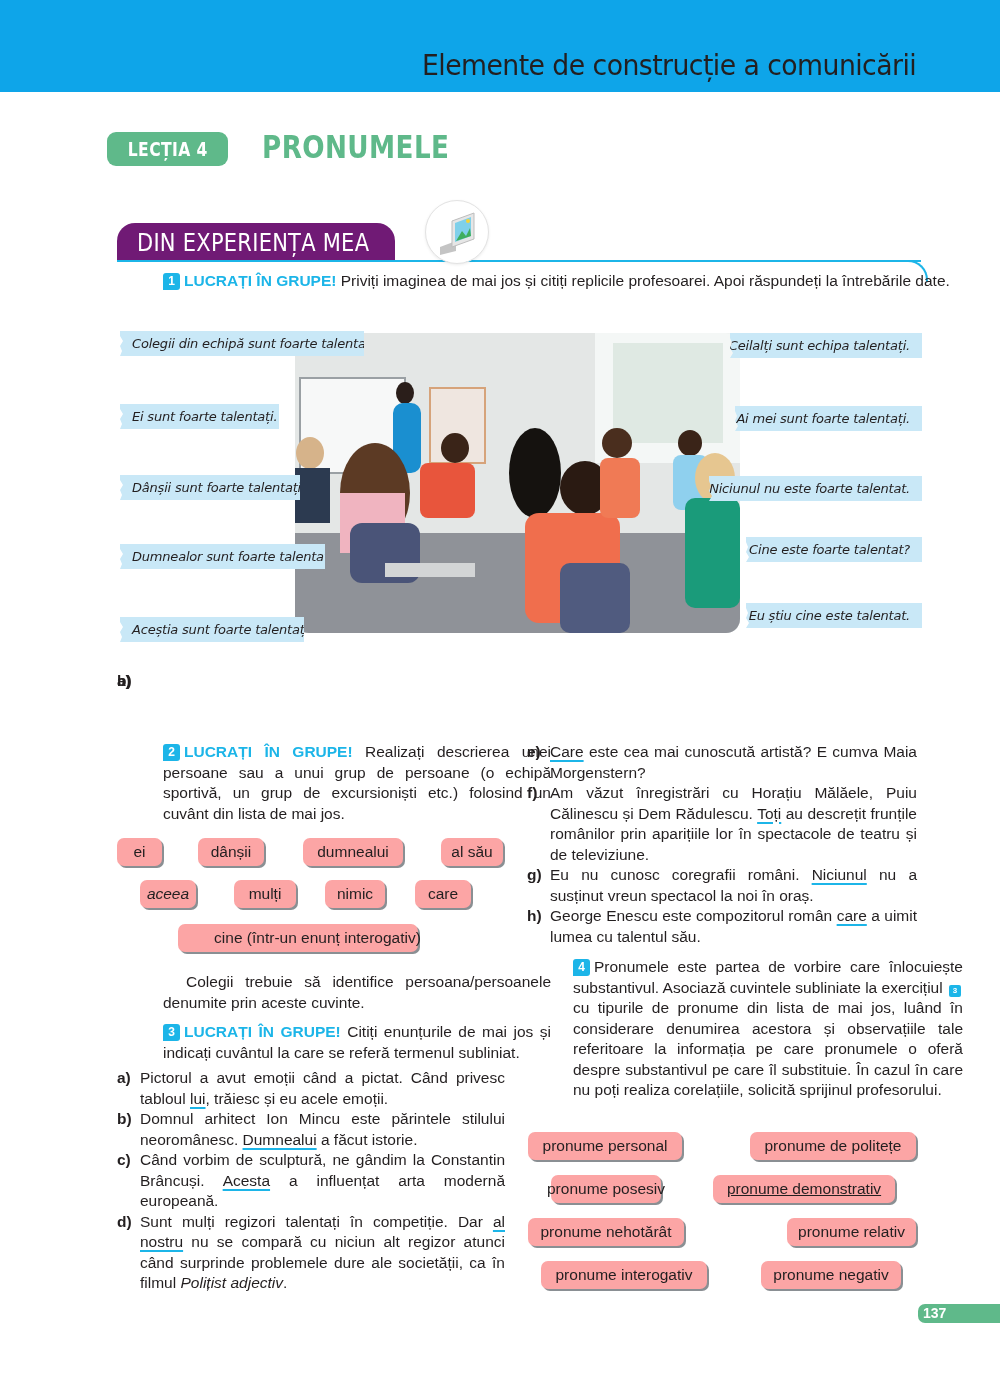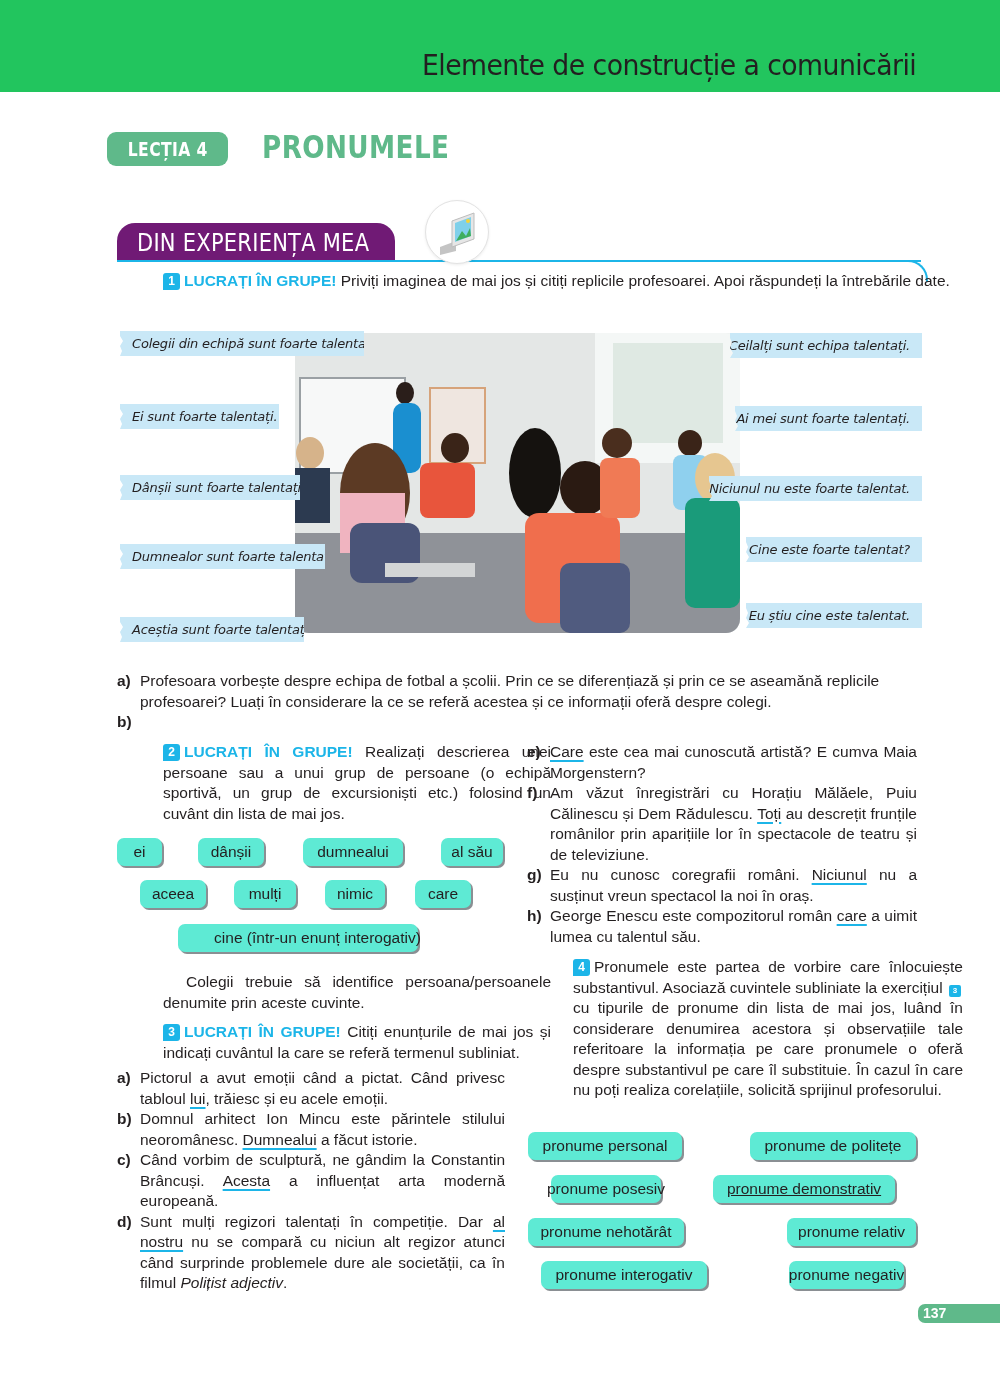--- a/index.html
+++ b/index.html
@@ -1,19 +1,19 @@
 <!DOCTYPE html>
 <html><head>
 <meta charset="utf-8">
 <style>
   * { box-sizing: border-box; margin: 0; padding: 0; }
   html, body { width: 1000px; height: 1373px; background: #ffffff; overflow: hidden; }
   body { position: relative; font-family: "Liberation Sans", "DejaVu Sans", sans-serif; color: #231f20; }
 
-  .topband { position: absolute; left: 0; top: 0; width: 1000px; height: 92px; background: #22c55e; }
+  .topband { position: absolute; left: 0; top: 0; width: 1000px; height: 92px; background: #0ea5e9; }
   .topband .unit-title { position: absolute; right: 84px; top: 48px; font-size: 29px; color: #231f20; font-family: "DejaVu Sans", sans-serif; font-weight: normal; letter-spacing: -0.6px; transform: scaleX(0.92); transform-origin: right center; white-space: nowrap; }
 
   .lesson-badge { position: absolute; left: 107px; top: 132px; width: 121px; height: 34px; background: #5fb98a; border-radius: 9px; color: #fff; font-weight: bold; font-size: 19px; display: flex; align-items: center; justify-content: center; letter-spacing: 0.5px; font-family: "DejaVu Sans", sans-serif; transform-origin: center; }
   .lesson-badge span { display: inline-block; transform: scaleX(0.82); }
   .lesson-title { position: absolute; left: 262px; top: 128px; font-size: 32px; color: #5fb98a; font-weight: bold; font-family: "DejaVu Sans", sans-serif; transform: scaleX(0.82); transform-origin: left center; letter-spacing: 0.5px; }
 
   .section-tab { position: absolute; left: 117px; top: 223px; width: 278px; height: 39px; background: #701a75; border-radius: 18px 18px 0 0; display: flex; align-items: center; padding-left: 12px; }
   .section-tab .clock { width: 30px; height: 30px; margin-right: 8px; }
   .section-tab .sec-label { color: #fff; font-size: 25px; font-family: "DejaVu Sans", sans-serif; transform: scaleX(0.84); transform-origin: left center; white-space: nowrap; letter-spacing: 0.3px; }
   .section-line { position: absolute; left: 117px; top: 260px; width: 804px; height: 2px; background: #1cb5e8; }
@@ -32,21 +32,21 @@
   .photo { position: absolute; left: 295px; top: 333px; width: 445px; height: 300px; border-radius: 14px; overflow: hidden; background: linear-gradient(180deg, #e9ecec 0%, #dfe3e2 45%, #b9bcc2 100%); box-shadow: 0 0 10px 6px #ffffff inset; }
 
   .tag { position: absolute; height: 25px; background: #c9e8f7; font-style: italic; font-size: 13px; color: #231f20; display: flex; align-items: center; padding: 0 12px; white-space: nowrap; font-family: "DejaVu Sans", sans-serif; letter-spacing: -0.2px; }
   .tag.l { clip-path: polygon(0 0, 100% 0, 100% 100%, 0 100%, 2px 80%, 0 60%, 3px 40%, 0 20%); }
   .tag.r { justify-content: flex-end; clip-path: polygon(0 0, 100% 0, 100% 100%, 0 100%, 3px 80%, 0 60%, 2px 40%, 0 20%); }
 
   .qlist { position: absolute; list-style: none; font-size: 15.5px; line-height: 20.5px; }
   .qlist li { position: relative; padding-left: 23px; }
   .qlist li .lbl { position: absolute; left: 0; top: 0; font-weight: bold; }
 
-  .chip { position: absolute; height: 28px; background: #5eead4; border-radius: 7px; font-size: 15.5px; display: flex; align-items: center; justify-content: center; box-shadow: 2px 2px 0 #8a8f93; color: #231f20; white-space: nowrap; }
+  .chip { position: absolute; height: 28px; background: #fca5a5; border-radius: 7px; font-size: 15.5px; display: flex; align-items: center; justify-content: center; box-shadow: 2px 2px 0 #8a8f93; color: #231f20; white-space: nowrap; }
 
   .ul { text-decoration: underline; text-decoration-color: #1cb5e8; text-decoration-thickness: 2px; text-underline-offset: 3px; }
 
   .pagenum { position: absolute; left: 918px; top: 1304px; width: 82px; height: 19px; background: #5fb98a; border-radius: 7px 0 0 7px; color: #fff; font-weight: bold; font-size: 14px; line-height: 19px; padding-left: 5px; }
 </style>
 </head>
 <body>
 
 <div class="topband">
   <div class="unit-title">Elemente de construcție a comunicării</div>
@@ -118,33 +118,33 @@
 <div class="tag l" style="left:120px; top:544px; width:205px;">Dumnealor sunt foarte talentați.</div>
 <div class="tag l" style="left:120px; top:617px; width:184px;">Aceștia sunt foarte talentați.</div>
 
 <div class="tag r" style="left:730px; top:333px; width:192px;">Ceilalți sunt echipa talentați.</div>
 <div class="tag r" style="left:735px; top:406px; width:187px;">Ai mei sunt foarte talentați.</div>
 <div class="tag r" style="left:709px; top:476px; width:213px;">Niciunul nu este foarte talentat.</div>
 <div class="tag r" style="left:746px; top:537px; width:176px;">Cine este foarte talentat?</div>
 <div class="tag r" style="left:746px; top:603px; width:176px;">Eu știu cine este talentat.</div>
 
 <ul class="qlist" style="left:117px; top:671px; width:806px;">
-  <li><span class="lbl">a)</span><span>Profesoara vorbește despre echipa de fotbal a școlii. Prin ce se diferențiază și prin ce se aseamănă replicile profesoarei? Luați în considerare la ce se referă acestea și ce informații oferă despre colegi.</span></li>
+  <li><span class="lbl">a)</span></li>
   <li><span class="lbl">b)</span></li>
 </ul>
 
 <div class="para justify" style="left:117px; top:742px; width:388px;">
   <span class="exnum">2</span><span class="callout">LUCRAȚI ÎN GRUPE!</span><span> Realizați descrierea unei persoane sau a unui grup de persoane (o echipă sportivă, un grup de excursioniști etc.) folosind un cuvânt din lista de mai jos.</span>
 </div>
 
 <div class="chip" style="left:117px; top:838px; width:45px;">ei</div>
 <div class="chip" style="left:198px; top:838px; width:66px;">dânșii</div>
 <div class="chip" style="left:303px; top:838px; width:100px;">dumnealui</div>
 <div class="chip" style="left:441px; top:838px; width:62px;">al său</div>
-<div class="chip" style="left:140px; top:880px; width:66px;">aceea</div>
+<div class="chip" style="left:140px; top:880px; width:56px;font-style:italic;">aceea</div>
 <div class="chip" style="left:234px; top:880px; width:62px;">mulți</div>
 <div class="chip" style="left:325px; top:880px; width:60px;">nimic</div>
 <div class="chip" style="left:415px; top:880px; width:56px;">care</div>
 <div class="chip" style="left:178px; top:924px; width:240px;padding-left:39px;">cine (într-un enunț interogativ)</div>
 
 <div class="para justify" style="left:117px; top:972px; width:388px; text-indent:23px;">Colegii trebuie să identifice persoana/persoanele denumite prin aceste cuvinte.</div>
 
 <div class="para justify" style="left:117px; top:1022px; width:388px;">
   <span class="exnum">3</span><span class="callout">LUCRAȚI ÎN GRUPE!</span><span> Citiți enunțurile de mai jos și indicați cuvântul la care se referă termenul subliniat.</span>
 </div>
@@ -167,15 +167,15 @@
   <span class="exnum">4</span><span>Pronumele este partea de vorbire care înlocuiește substantivul. Asociază cuvintele subliniate la exercițiul </span><span class="exnum small">3</span><span> cu tipurile de pronume din lista de mai jos, luând în considerare denumirea acestora și observațiile tale referitoare la informația pe care pronumele o oferă despre substantivul pe care îl substituie. În cazul în care nu poți realiza corelațiile, solicită sprijinul profesorului.</span>
 </div>
 
 <div class="chip" style="left:528px; top:1132px; width:154px;">pronume personal</div>
 <div class="chip" style="left:750px; top:1132px; width:166px;">pronume de politețe</div>
 <div class="chip" style="left:551px; top:1175px; width:110px;">pronume posesiv</div>
 <div class="chip" style="left:713px; top:1175px; width:182px;text-decoration:underline;">pronume demonstrativ</div>
 <div class="chip" style="left:528px; top:1218px; width:156px;">pronume nehotărât</div>
 <div class="chip" style="left:787px; top:1218px; width:129px;">pronume relativ</div>
 <div class="chip" style="left:541px; top:1261px; width:166px;">pronume interogativ</div>
-<div class="chip" style="left:761px; top:1261px; width:115px;margin-left:28px;">pronume negativ</div>
+<div class="chip" style="left:761px; top:1261px; width:140px;">pronume negativ</div>
 
 <div class="pagenum">137</div>
 
 </body></html>

